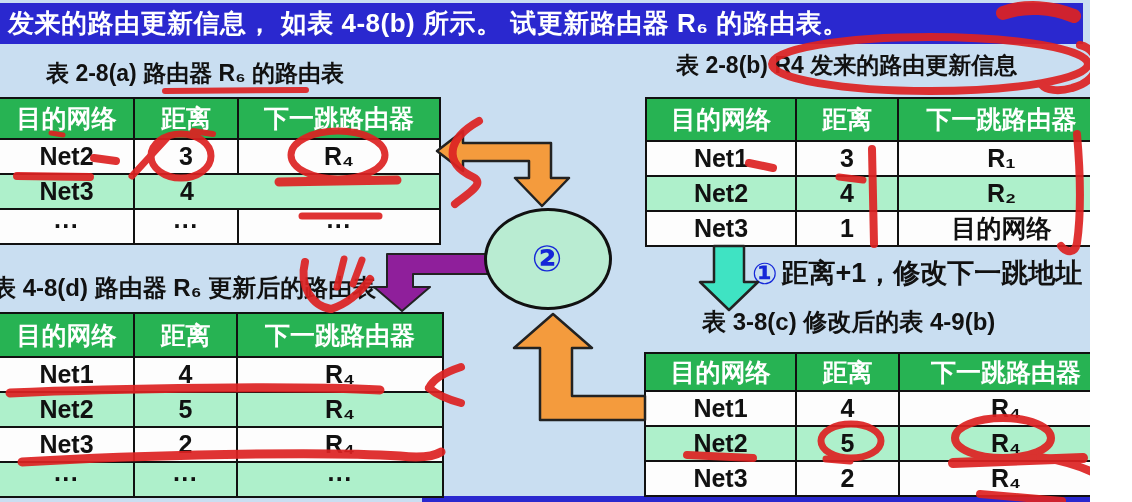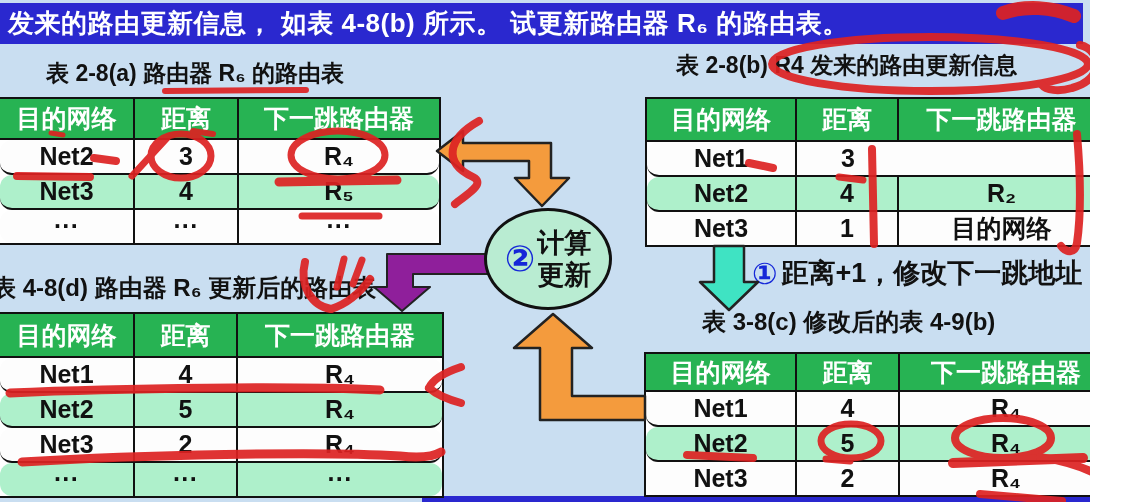--- a/index.html
+++ b/index.html
@@ -18,21 +18,21 @@
   #title-b{left:676px;top:50px;font-size:23px;}
   #title-c{left:702px;top:306px;font-size:24px;}
   #title-d{left:-8px;top:272px;font-size:24px;}
 
   
   .rt-table{position:absolute;border:2px solid #111;background:#fff;z-index:2;}
   .t-head{display:grid;grid-template-columns:var(--cols);background:#27b353;border-bottom:2px solid #111;}
   .t-head .h-cell{color:#fff;font-weight:bold;font-size:25px;text-align:center;
                   border-right:2px solid #111;display:flex;align-items:center;justify-content:center;}
   .t-head .h-cell:last-child{border-right:none;}
-  .t-row{display:grid;grid-template-columns:var(--cols);border-bottom:2px solid #111;height:33px;border-radius:12px;}
+  .t-row{display:grid;grid-template-columns:var(--cols);border-bottom:2px solid #111;height:33px;}
   .t-row:last-child{border-bottom:none;}
   .t-row.white{background:#fdfdfd;}
   .t-row.mint{background:#aef0cb;}
   .t-cell{font-weight:bold;font-size:25px;color:#111;text-align:center;border-right:2px solid #111;
           display:flex;align-items:center;justify-content:center;line-height:1;}
   .t-cell:last-child{border-right:none;}
 
   #table-a{left:-2px;top:97px;--cols:135px 104px 200px;}
   #table-a .t-head{height:39px;}
   #table-b{left:645px;top:97px;--cols:150px 102px 205px;}
@@ -77,40 +77,40 @@
     </div>
     <div>
         <div class="t-row white">
           <div class="t-cell">Net2</div>
           <div class="t-cell">3</div>
           <div class="t-cell">R₄</div>
         </div>
         <div class="t-row mint">
           <div class="t-cell">Net3</div>
           <div class="t-cell">4</div>
-          <div class="t-cell">R₅</div>
         </div>
         <div class="t-row white">
           <div class="t-cell">···</div>
           <div class="t-cell">···</div>
           <div class="t-cell">···</div>
         </div>
       </div>
   </div>
 
   <div class="rt-table" id="table-b">
     <div class="t-head">
       <div class="h-cell">目的网络</div>
       <div class="h-cell">距离</div>
       <div class="h-cell">下一跳路由器</div>
     </div>
     <div>
         <div class="t-row white">
           <div class="t-cell">Net1</div>
           <div class="t-cell">3</div>
+          <div class="t-cell">R₁</div>
         </div>
         <div class="t-row mint">
           <div class="t-cell">Net2</div>
           <div class="t-cell">4</div>
           <div class="t-cell">R₂</div>
         </div>
         <div class="t-row white">
           <div class="t-cell">Net3</div>
           <div class="t-cell">1</div>
           <div class="t-cell">目的网络</div>
@@ -183,24 +183,20 @@
 
     <polygon points="553,314 592,348 572,348 572,396 645,396 645,420 540,420 540,348 514,348" fill="#f49b3d" stroke="#222" stroke-width="2.5" stroke-linejoin="round"></polygon>
 
     <polygon points="488,254 387,254 387,287 374,287 402,311 430,287 413,287 413,274 488,274" fill="#8f1f9b" stroke="#222" stroke-width="2" stroke-linejoin="round"></polygon>
 
     <polygon points="714,246 744,246 744,282 758,282 729,310 700,282 714,282" fill="#3fe3c3" stroke="#222" stroke-width="2.5" stroke-linejoin="round"></polygon>
   </svg>
 
   <div id="ellipse">
     <span class="badge">②</span>
-    <span class="etext">
-      <span>计算</span><br>
-      <span>更新</span>
-    </span>
   </div>
 
   <svg class="overlay" id="red-overlay" width="1132" height="502" viewBox="0 0 1132 502" fill="none" stroke="#dd2222" stroke-linecap="round" stroke-linejoin="round" opacity="0.92">
     <path stroke-width="14" d="M1003,13 C1025,5 1052,7 1074,16"></path>
     <path stroke-width="6" d="M165,91 L306,90"></path>
     <ellipse stroke-width="8" cx="930" cy="64" rx="158" ry="27"></ellipse>
     <path stroke-width="8" d="M1080,45 C1102,50 1104,80 1072,88 C1058,92 1046,90 1042,85"></path>
     <path stroke-width="8" d="M94,158 L116,161"></path>
     <path stroke-width="8" d="M17,176 L90,177"></path>
     <ellipse stroke-width="7" cx="181" cy="156" rx="30" ry="22"></ellipse>

